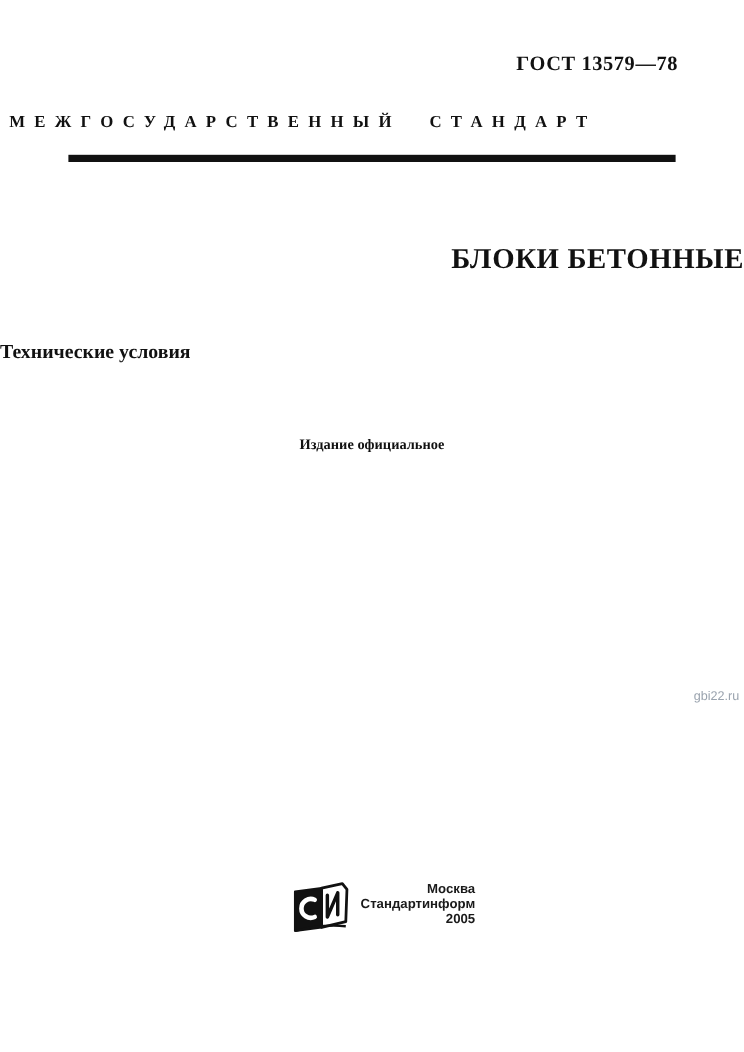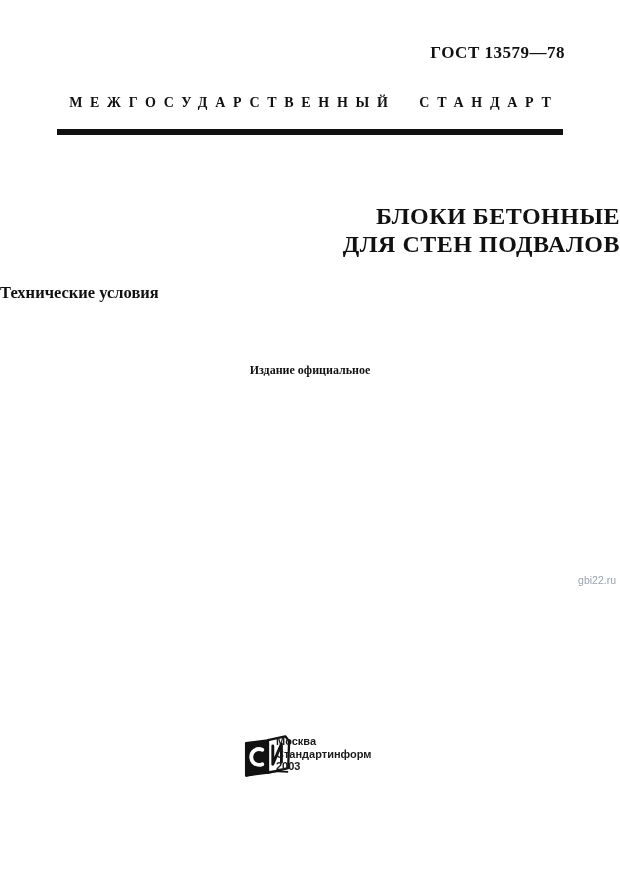--- a/index.html
+++ b/index.html
@@ -24,21 +24,20 @@
     font-size: 17px;
     font-weight: bold;
     letter-spacing: 0.5px;
     white-space: nowrap;
   }
   .standard-type {
     position: absolute;
     top: 95px;
     left: 0;
     width: 620px;
-    text-align: center;
     font-size: 14px;
     font-weight: bold;
     letter-spacing: 0.55em;
     word-spacing: 0.9em;
     white-space: nowrap;
     text-indent: 0.55em; 
   }
   .header-rule {
     position: absolute;
     top: 129px;
@@ -98,42 +97,41 @@
     top: 3px;
     left: 244px;
     width: 48px;
     height: 45px;
   }
   .imprint-text {
     position: absolute;
     top: 4px;
     left: 276px;
     width: 120px;
-    text-align: left;
+    text-align: right;
     font-family: "Liberation Sans", sans-serif;
     font-size: 11px;
     font-weight: bold;
     line-height: 12.5px;
     color: #1a1a1a;
   }
 </style>
 </head>
 <body>
 
 <div class="page">
 
   <div class="doc-number">ГОСТ 13579—78</div>
 
   <div class="standard-type">МЕЖГОСУДАРСТВЕННЫЙ СТАНДАРТ</div>
 
   <div class="header-rule"></div>
 
   <div class="main-title">
     <div>БЛОКИ БЕТОННЫЕ</div>
-    <div>ДЛЯ СТЕН ПОДВАЛОВ</div>
   </div>
 
   <div class="subtitle">Технические условия</div>
 
   <div class="edition-note">Издание официальное</div>
 
   <div class="watermark">gbi22.ru</div>
 
   <div class="imprint">
     <span class="imprint-logo">
@@ -146,17 +144,17 @@
         <path d="M19,16 A8.2,8.2 0 1 0 19,31" fill="none" stroke="#ffffff" stroke-width="4" stroke-linecap="round"></path>
 
         <path d="M30,12 L30,31 M30,31 L39,10 M39,10 L39,29" fill="none" stroke="#111111" stroke-width="3" stroke-linecap="round"></path>
 
         <path d="M2,43 Q25,37 46,39" fill="none" stroke="#111111" stroke-width="2"></path>
       </svg>
     </span>
     <div class="imprint-text">
       <div>Москва</div>
       <div>Стандартинформ</div>
-      <div>2003</div>
+      <div>2005</div>
     </div>
   </div>
 
 </div>
 
 </body></html>

